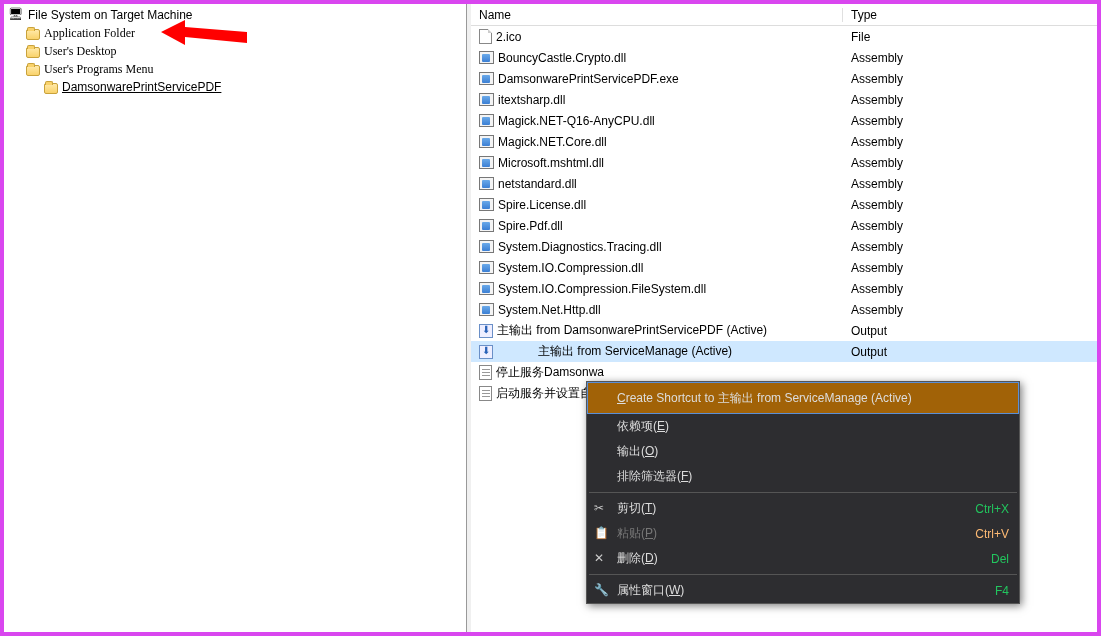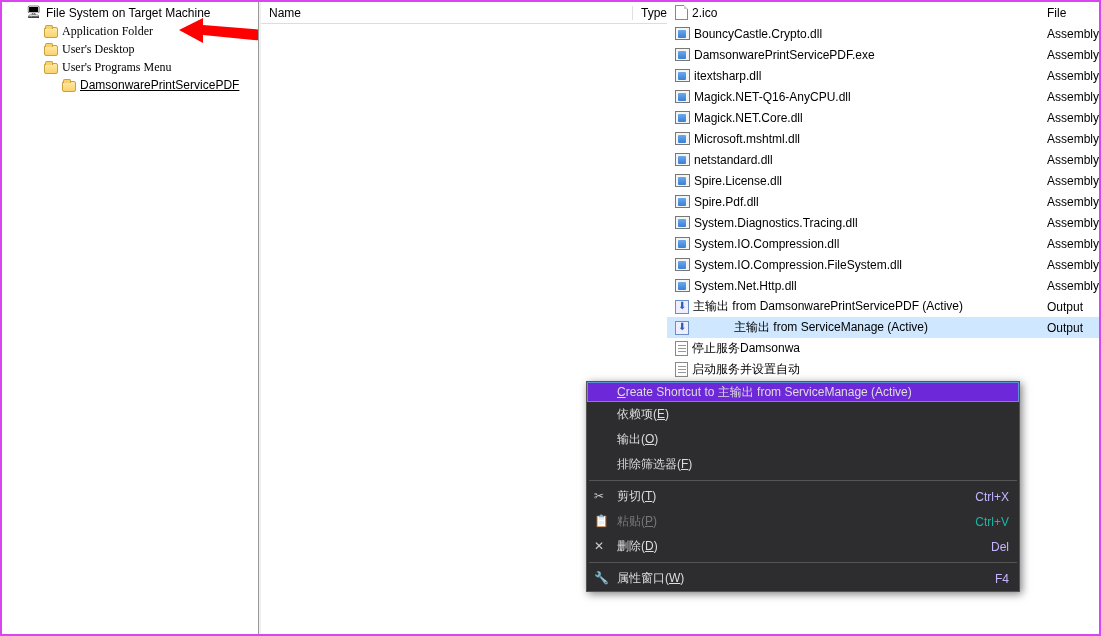--- a/index.html
+++ b/index.html
@@ -11,38 +11,38 @@
     color: #000;
     width: 1101px;
     height: 636px;
     overflow: hidden;
     position: relative;
   }
   .main {
     display: flex;
     width: 100%;
     height: 100%;
-    border: 2px solid #d946ef;
-    padding-left: 20px;
+    border: 4px solid #d946ef;
   }
   .tree-pane {
     width: 463px;
     border-right: 1px solid #999;
     padding: 2px 4px;
     position: relative;
     overflow: hidden;
   }
   .splitter {
     width: 4px;
     background: #f0f0f0;
     cursor: col-resize;
   }
   .list-pane {
     flex: 1;
     display: flex;
+    flex-direction: column;
     position: relative;
   }
   .list-header {
     display: flex;
     border-bottom: 1px solid #ddd;
     font-size: 12px;
     height: 22px;
     align-items: center;
   }
   .col-name { width: 372px; padding-left: 8px; border-right: 1px solid #e0e0e0; }
@@ -103,26 +103,26 @@
     font-size: 12px;
     z-index: 50;
   }
   .ctx-row {
     display: flex;
     align-items: center;
     height: 25px;
     padding: 0 10px 0 30px;
     position: relative;
   }
-  .ctx-row.hover { background: #6d28d9; border:1px solid #5b8fd6; height:20px; padding-left:29px; padding-right:9px;}
+  .ctx-row.hover { background: #a16207; border:1px solid #5b8fd6; height:32px; padding-left:29px; padding-right:9px;}
   .ctx-row.disabled { color: #777; }
   .ctx-sep { height:1px; background:#555; margin: 3px 2px; }
   .ctx-ico { position:absolute; left:7px; top:5px; width:14px; height:14px; color:#ccc; }
-  .ctx-key { margin-left:auto; color:#c4b5fd; }
-  .ctx-row.disabled .ctx-key{color:#14b8a6;}
+  .ctx-key { margin-left:auto; color:#22c55e; }
+  .ctx-row.disabled .ctx-key{color:#fdba74;}
   .ul { text-decoration: underline; }
 
   
   .truncate { white-space: nowrap; overflow: hidden; text-overflow: clip; }
 </style>
 </head>
 <body>
 
 <div class="main">
 

